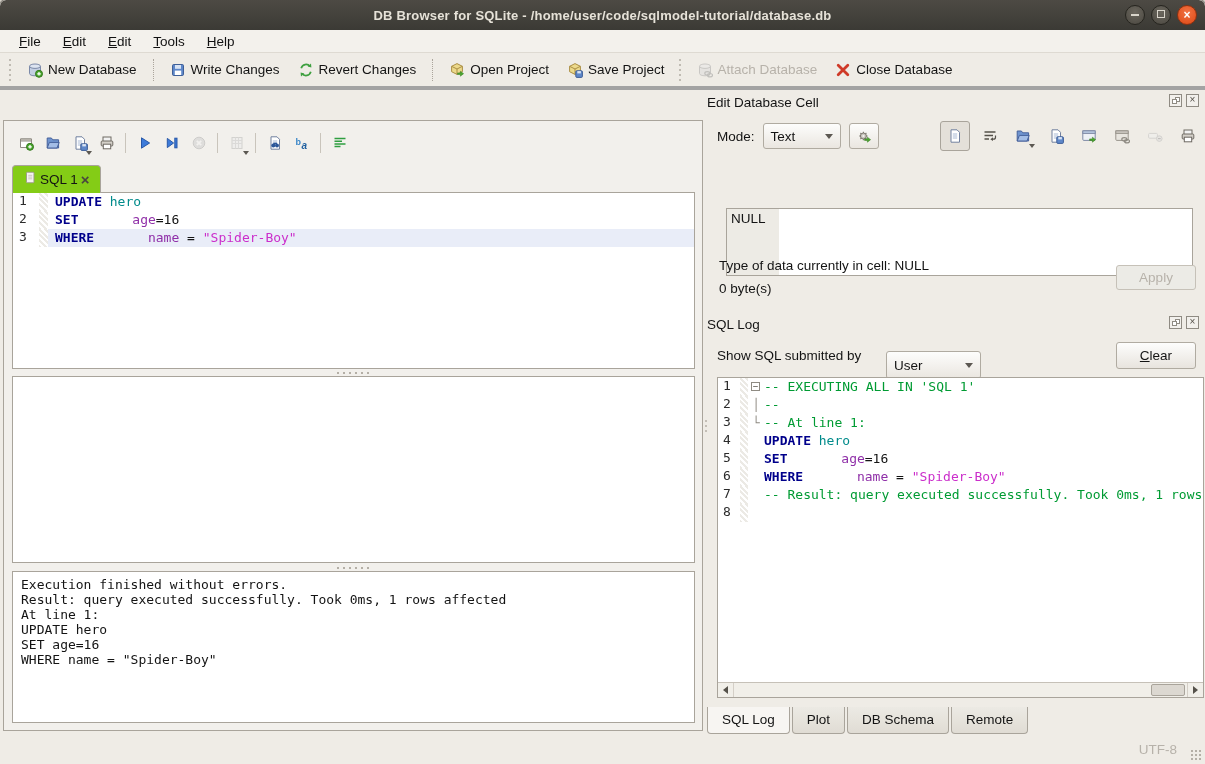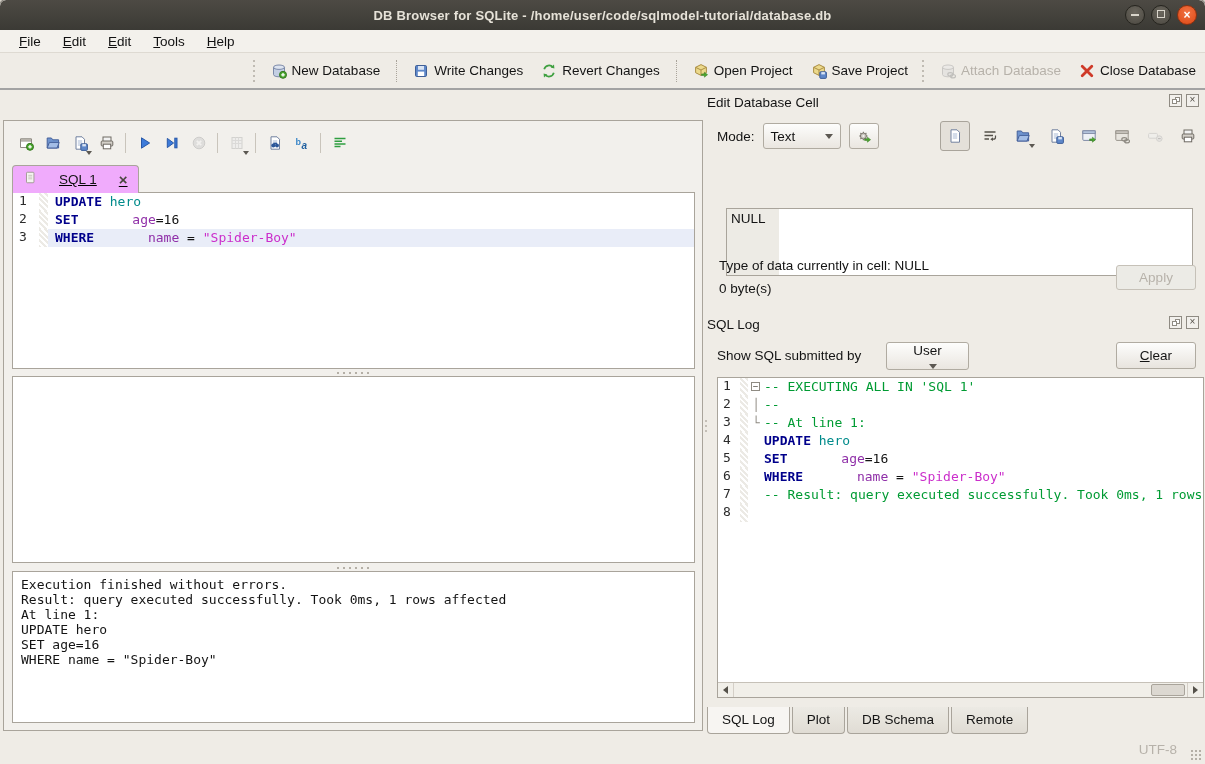--- a/index.html
+++ b/index.html
@@ -21,21 +21,21 @@
   .win-btn.close { background:radial-gradient(circle at 50% 35%, #f07243, #dd4814); border-color:#8e3110; color:#fff; font-weight:bold; }
 
   
   .menubar { position:absolute; left:0; top:30px; width:100%; height:23px; background:#f3f1ec;
     border-bottom:1px solid #dedad2; display:flex; align-items:center; padding-left:10px; gap:4px; }
   .menu-item { display:inline-block; font-size:13.5px; color:#111; padding:2px 9px; }
   .menu-item::first-letter { text-decoration:underline; }
 
   
   .toolbar { position:absolute; left:0; top:53px; width:100%; height:37px; background:#efece6;
-    border-bottom:2px solid #a3a3a3; display:flex; align-items:center; padding-left:4px;justify-content:flex-end; }
+    border-bottom:4px solid #a3a3a3; display:flex; align-items:center; padding-left:4px; }
   .tb-handle { width:6px; height:22px; margin:0 4px;
     background-image:repeating-linear-gradient(#b4afa6 0 2px, transparent 2px 5px);
     background-size:2px 100%; background-repeat:repeat-y; background-position:1px 0, 4px 0; opacity:.8; }
   .tb-sep { width:1px; height:22px; border-left:1px dotted #aaa49b; margin:0 7px; }
   .tb-btn { display:flex; align-items:center; gap:5px; padding:5px 9px; font-size:13.5px; color:#141414; border-radius:3px; }
   .tb-btn.disabled { color:#b7b2aa; }
   .tb-btn svg { display:block; }
   .caret-down { width:0; height:0; border-left:4px solid transparent; border-right:4px solid transparent;
     border-top:5px solid #5c5852; margin-left:2px; align-self:flex-end; margin-bottom:2px; }
 
@@ -49,23 +49,23 @@
   
   .left-frame { position:absolute; left:3px; top:120px; width:700px; height:611px;
     background:#f2f0ec; border:1px solid #a9a49b; }
 
   .editor-toolbar { position:absolute; left:8px; top:8px; height:28px; display:flex; align-items:center; }
   .ed-btn { width:27px; height:26px; display:flex; align-items:center; justify-content:center; border-radius:3px; position:relative; }
   .ed-sep { width:1px; height:20px; border-left:1px solid #c9c4bb; margin:0 5px; }
   .ed-caret { position:absolute; right:1px; bottom:1px; width:0; height:0;
     border-left:3.5px solid transparent; border-right:3.5px solid transparent; border-top:4px solid #5c5852; }
 
-  .sql-tab { position:absolute; left:8px; top:44px; height:28px; background:#f0abfc;
+  .sql-tab { position:absolute; left:8px; top:44px; height:28px; background:#84cc16;
     border:1px solid #a9a49b; border-bottom:none; border-radius:4px 4px 0 0;
-    display:flex; align-items:center; gap:22px; padding:0 10px; z-index:2;text-decoration:underline; }
+    display:flex; align-items:center; gap:3px; padding:0 10px; z-index:2; }
   .sql-tab .label { font-size:13.5px; color:#141414; }
   .sql-tab .close-x { color:#4a463f; font-weight:bold; font-size:15px; line-height:12px; }
 
   .editor-box { position:absolute; left:8px; top:71px; width:683px; height:177px;
     background:#fff; border:1px solid #a9a49b; overflow:hidden; }
   .gutter-row { display:flex; height:18px; align-items:stretch; }
   .gutter-num { width:26px; flex:none; text-align:left; padding-left:6px; font:13px "DejaVu Sans Mono", monospace; color:#2b2b2b; background:#fff; }
   .fold-strip { width:9px; flex:none; background:repeating-linear-gradient(45deg,#eceae5 0 2px,#ffffff 2px 4px); }
   .code-text { flex:1; font:13px "DejaVu Sans Mono", monospace; line-height:18px; white-space:pre; padding-left:7px; }
   .row-current .code-text { background:#e9edf8; }
@@ -108,21 +108,21 @@
   .cell-box .cell-text { font-size:13.5px; color:#141414; padding:2px 0 0 0; margin-left:-48px; }
 
   .type-info { position:absolute; left:12px; top:165px; font-size:13.5px; color:#141414; }
   .bytes-info { position:absolute; left:12px; top:188px; font-size:13.5px; color:#141414; }
   .apply-btn { position:absolute; left:409px; top:172px; width:80px; height:25px; border:1px solid #c6c1b8; border-radius:3px;
     background:#ecebe6; color:#b7b2aa; font-size:13.5px; text-align:center; line-height:23px; }
 
   .sqllog-title { position:absolute; left:0; top:222px; width:100%; }
   .filter-row { position:absolute; left:0; top:248px; width:100%; height:30px; }
   .filter-label { position:absolute; left:10px; top:7px; }
-  .filter-select { position:absolute; left:179px; top:1px; width:83px;flex-direction:column; }
+  .filter-select { position:absolute; left:179px; top:10px; width:95px; }
   .clear-btn { position:absolute; left:409px; top:1px; width:80px; height:27px; background:linear-gradient(#fdfdfc,#e8e4de);
     border:1px solid #b0aba1; border-radius:3px; font-size:13.5px; color:#141414; text-align:center; line-height:25px; }
   .clear-btn::first-letter { text-decoration:underline; }
 
   .log-box { position:absolute; left:10px; top:284px; width:487px; height:321px; background:#fff; border:1px solid #a9a49b; overflow:hidden; }
   .log-row { display:flex; height:18px; }
   .log-num { width:22px; flex:none; padding-left:5px; font:13px "DejaVu Sans Mono", monospace; color:#2b2b2b; }
   .log-foldstrip { width:8px; flex:none; background:repeating-linear-gradient(45deg,#eceae5 0 2px,#ffffff 2px 4px); }
   .log-fold { width:16px; flex:none; font:12px "DejaVu Sans Mono", monospace; color:#8f8b83; text-align:center; line-height:18px; position:relative; }
   .fold-box { position:absolute; left:3px; top:4px; width:9px; height:9px; border:1px solid #8f8b83; background:#fff; font-size:9px; line-height:7px; color:#55514a; text-align:center; }

